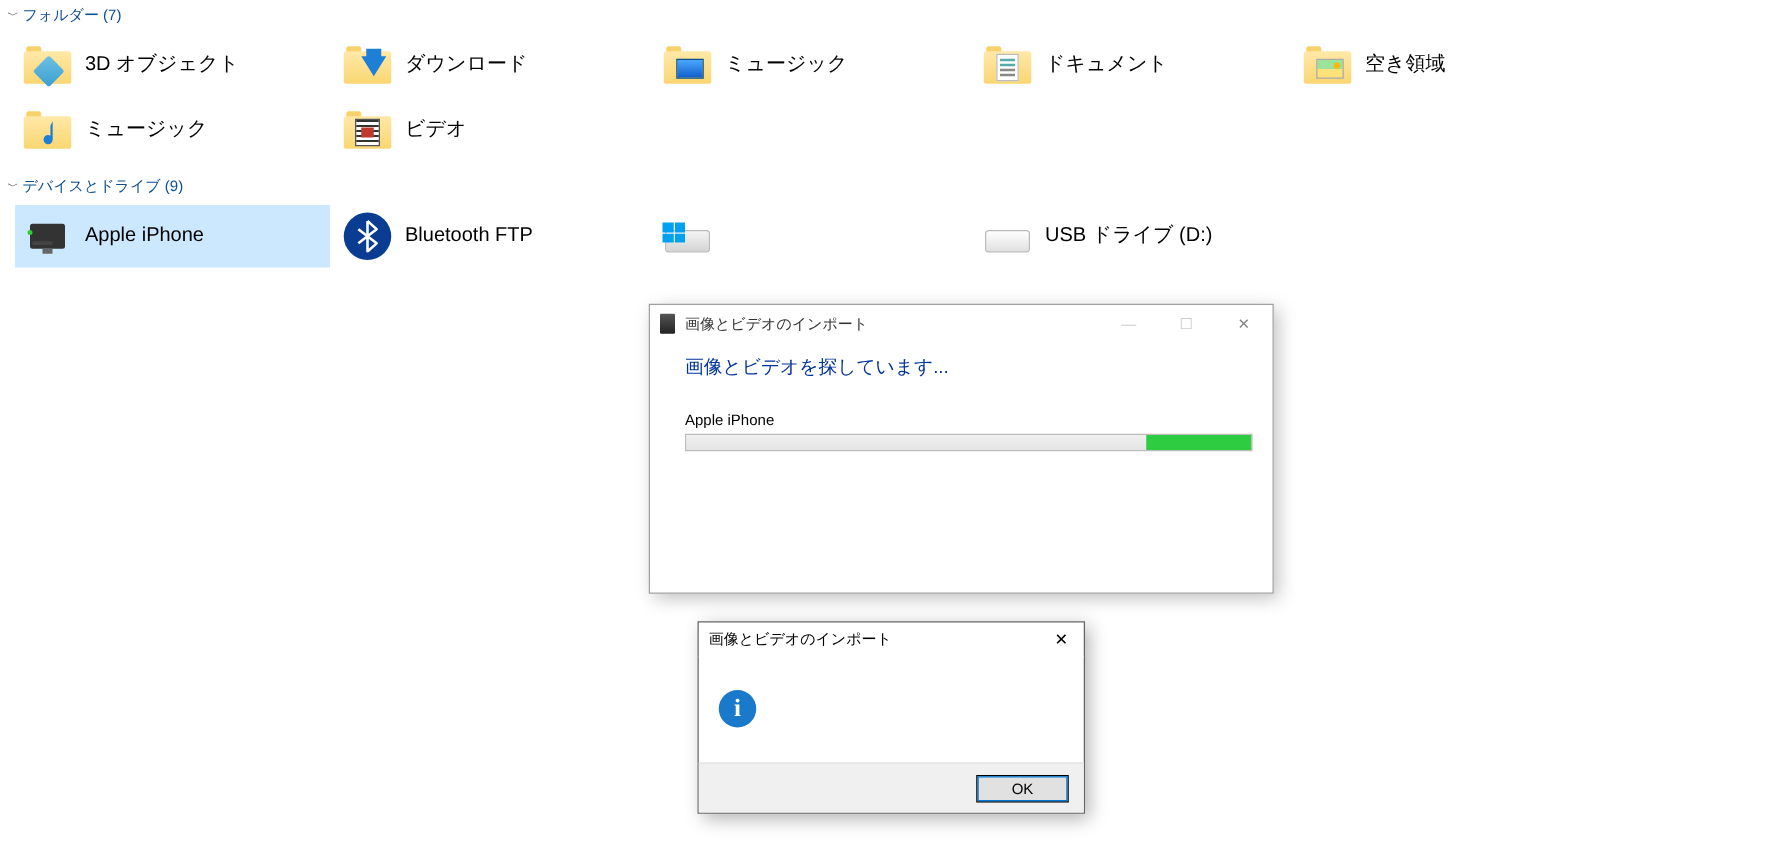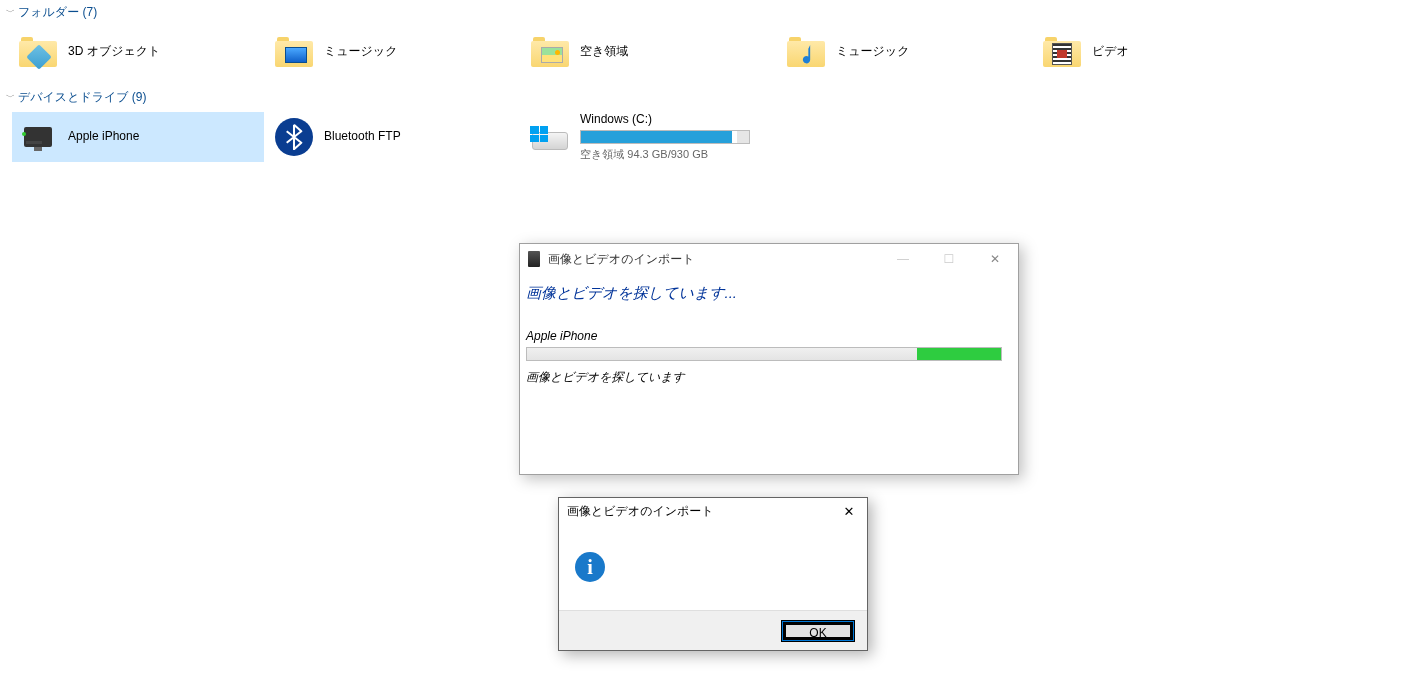--- a/index.html
+++ b/index.html
@@ -50,21 +50,21 @@
   .item .icon-box {
     width: 44px;
     height: 44px;
     display: flex;
     align-items: center;
     justify-content: center;
     margin-right: 8px;
     flex-shrink: 0;
   }
   .item .label {
-    font-size: 12px;
+    font-size: 16px;
     line-height: 1.3;
   }
 
   .drive-info .drive-name { font-size: 12px; margin-bottom: 4px; }
   .drive-info .bar-wrap {
     width: 170px; height: 14px; border: 1px solid #bcbcbc;
     background: #fff; margin-bottom: 3px; position: relative;
   }
   .drive-info .bar-fill {
     height: 100%; background: #26a0da;
@@ -120,21 +120,21 @@
     box-shadow: 4px 4px 14px rgba(0,0,0,0.25);
   }
   .dialog1 .titlebar {
     height: 30px; display:flex; align-items:center;
     padding: 0 0 0 8px; font-size:12px; color:#333;
   }
   .dialog1 .titlebar .ticon{width:12px;height:16px;background:linear-gradient(#555,#222);margin-right:8px;border-radius:1px;}
   .dialog1 .titlebar .spacer{flex:1;}
   .dialog1 .titlebar .winbtn{width:46px;height:30px;display:flex;align-items:center;justify-content:center;color:#888;}
   .dialog1 .titlebar .winbtn.dis{color:#ccc;}
-  .dialog1 .content{padding:6px 16px 0 6px;font-style:italic;}
+  .dialog1 .content{padding:6px 16px 0 28px;}
   .dialog1 .heading{color:#003399;font-size:15px;margin:4px 0 26px 0;}
   .dialog1 .dev{font-size:12px;margin-bottom:4px;}
   .dialog1 .pbar{width:100%;height:14px;border:1px solid #bcbcbc;background:linear-gradient(#f0f0f0,#e4e4e4);position:relative;margin-bottom:8px;}
   .dialog1 .pbar .pfill{position:absolute;right:0;top:0;bottom:0;width:84px;background:#2ecc40;}
   .dialog1 .status{font-size:12px;}
   .dialog1 .footer{position:absolute;left:0;right:0;bottom:0;height:40px;background:#f0f0f0;border-top:1px solid #dfdfdf;display:flex;align-items:center;justify-content:flex-end;padding-right:12px;}
   .dialog1 .footer button{min-width:72px;height:22px;background:#e1e1e1;border:1px solid #adadad;font-size:12px;font-family:inherit;}
 
   
   .dialog2 {
@@ -144,21 +144,21 @@
     background:#fff; border:1px solid #646464;
     box-shadow: 4px 4px 14px rgba(0,0,0,0.3);
   }
   .dialog2 .titlebar{height:28px;display:flex;align-items:center;padding:0 4px 0 8px;font-size:12px;border-bottom:1px solid #fff;}
   .dialog2 .titlebar .spacer{flex:1;}
   .dialog2 .titlebar .close{width:28px;height:24px;display:flex;align-items:center;justify-content:center;font-size:13px;}
   .dialog2 .body{display:flex;align-items:center;padding:26px 16px;}
   .dialog2 .info-icon{width:30px;height:30px;border-radius:50%;background:#1979ca;color:#fff;display:flex;align-items:center;justify-content:center;font-size:20px;font-weight:bold;font-family:Georgia,serif;margin-right:14px;flex-shrink:0;}
   .dialog2 .msg{font-size:11px;}
   .dialog2 .footer{position:absolute;left:0;right:0;bottom:0;height:40px;background:#f0f0f0;border-top:1px solid #dfdfdf;display:flex;align-items:center;justify-content:flex-end;padding-right:12px;}
-  .dialog2 .footer button{min-width:74px;height:22px;background:#e1e1e1;border:5px solid #000000;outline:1px solid #0078d7;outline-offset:-2px;font-size:12px;font-family:inherit;}
+  .dialog2 .footer button{min-width:74px;height:22px;background:#e1e1e1;border:1px solid #000000;outline:1px solid #0078d7;outline-offset:-2px;font-size:12px;font-family:inherit;}
 </style>
 </head>
 <body>
 
 <div class="section-header">
   <span class="chev">﹀</span>
   <span>フォルダー (7)</span>
 </div>
 <div class="items-grid">
   <div class="item">
@@ -169,24 +169,45 @@
           <div class="folder-overlay ov-3d"></div>
         </div>
     </div>
     <div class="label">3D オブジェクト</div>
   </div>
   <div class="item">
     <div class="icon-box">
       <div class="folder-icon">
           <div class="folder-tab"></div>
           <div class="folder-body"></div>
+          <div class="folder-overlay ov-dl-stem"></div>
+          <div class="folder-overlay ov-dl"></div>
+        </div>
+    </div>
+    <div class="label">ダウンロード</div>
+  </div>
+  <div class="item">
+    <div class="icon-box">
+      <div class="folder-icon">
+          <div class="folder-tab"></div>
+          <div class="folder-body"></div>
           <div class="folder-overlay ov-desk"></div>
         </div>
     </div>
     <div class="label">ミュージック</div>
+  </div>
+  <div class="item">
+    <div class="icon-box">
+      <div class="folder-icon">
+          <div class="folder-tab"></div>
+          <div class="folder-body"></div>
+          <div class="folder-overlay ov-doc"></div>
+        </div>
+    </div>
+    <div class="label">ドキュメント</div>
   </div>
   <div class="item">
     <div class="icon-box">
       <div class="folder-icon">
           <div class="folder-tab"></div>
           <div class="folder-body"></div>
           <div class="folder-overlay ov-pic"></div>
         </div>
     </div>
     <div class="label">空き領域</div>
@@ -245,47 +266,46 @@
       <div class="drive-icon">
           <div class="disk"></div>
           <div class="win">
             <div></div>
             <div></div>
             <div></div>
             <div></div>
           </div>
         </div>
     </div>
-    <div class="drive-info">
-      <div class="drive-name">Windows (C:)</div>
-      <div class="bar-wrap">
-          <div class="bar-fill" style="width:90%"></div>
-          <div class="bar-pad"></div>
-        </div>
-      <div class="space">空き領域 94.3 GB/930 GB</div>
-    </div>
+  </div>
+  <div class="item">
+    <div class="icon-box">
+      <div class="drive-icon usb">
+          <div class="disk"></div>
+        </div>
+    </div>
+    <div class="label">USB ドライブ (D:)</div>
   </div>
 </div>
 
 <div class="dialog1">
   <div class="titlebar">
     <div class="ticon"></div>
     <span>画像とビデオのインポート</span>
     <div class="spacer"></div>
     <div class="winbtn dis">―</div>
     <div class="winbtn dis">☐</div>
     <div class="winbtn">✕</div>
   </div>
   <div class="content">
     <div class="heading">画像とビデオを探しています...</div>
     <div class="dev">Apple iPhone</div>
     <div class="pbar">
         <div class="pfill"></div>
       </div>
-    <div class="status">画像とビデオを探しています</div>
   </div>
 </div>
 
 <div class="dialog2">
   <div class="titlebar">
     <span>画像とビデオのインポート</span>
     <div class="spacer"></div>
     <div class="close">✕</div>
   </div>
   <div class="body">

